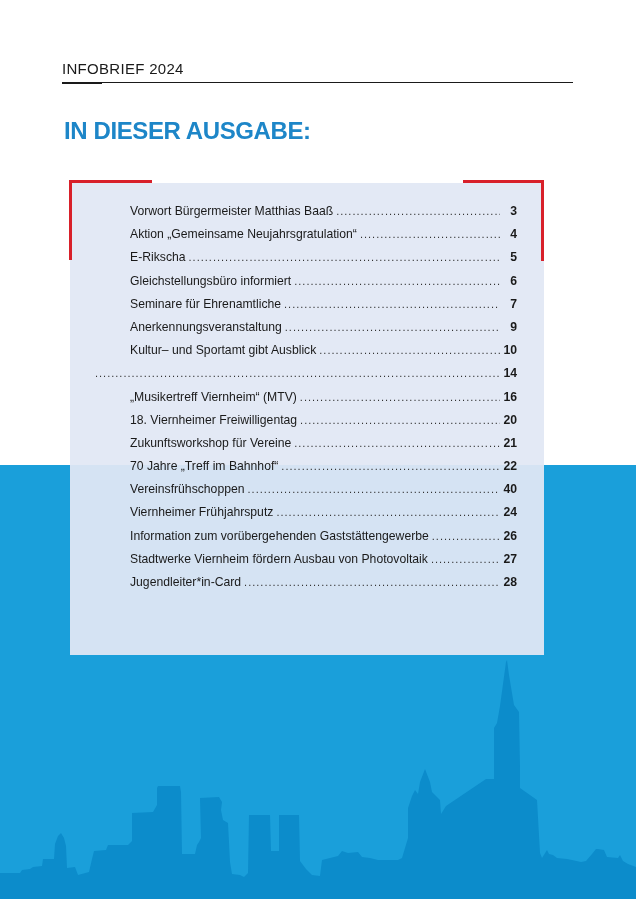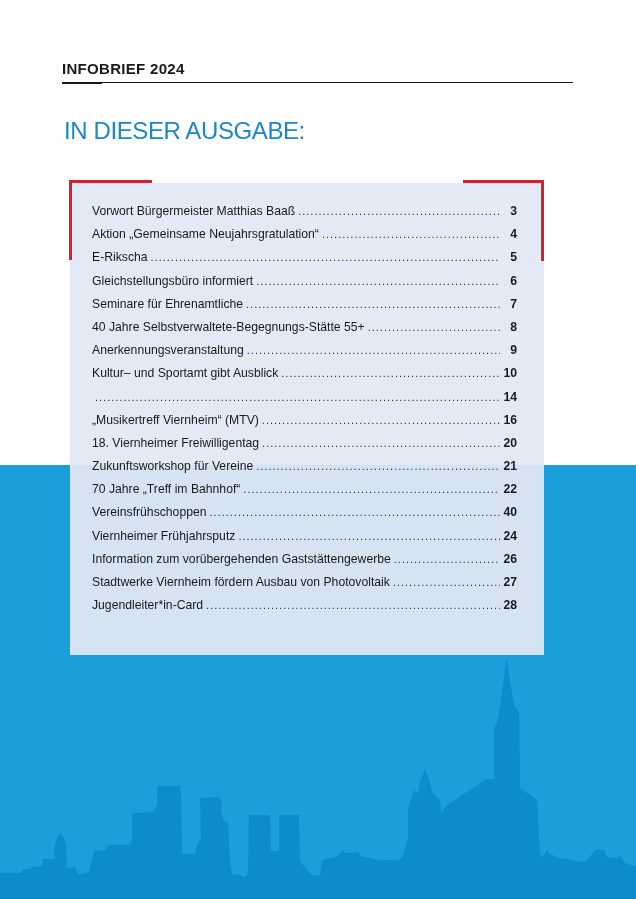--- a/index.html
+++ b/index.html
@@ -3,50 +3,50 @@
   <meta charset="utf-8">
   <style>
     html, body { margin: 0; padding: 0; }
     body {
       width: 636px; height: 899px; position: relative; overflow: hidden;
       background: #ffffff;
       font-family: "Liberation Sans", sans-serif;
     }
     .header-title {
       position: absolute; left: 62px; top: 60px;
-      font-size: 15px; font-weight: bold; color: #1a1a1a; letter-spacing: 0.3px;
+      font-size: 15px; font-weight: normal; color: #1a1a1a; letter-spacing: 0.3px;
     }
     .header-rule {
       position: absolute; left: 62px; top: 82px; width: 511px; height: 1px; background: #1a1a1a;
     }
     .header-rule-accent {
       position: absolute; left: 62px; top: 82px; width: 40px; height: 2px; background: #1a1a1a;
     }
     .section-title {
       position: absolute; left: 64px; top: 117px;
-      font-size: 24px; font-weight: normal; color: #1d86c8; letter-spacing: -0.4px;
+      font-size: 24px; font-weight: bold; color: #1d86c8; letter-spacing: -0.4px;
     }
     .blue-band {
       position: absolute; left: 0; top: 465px; width: 636px; height: 434px; background: #1a9fda;
     }
     .skyline { position: absolute; left: 0; top: 640px; width: 636px; height: 259px; }
     .toc-box {
       position: absolute; left: 70px; top: 183px; width: 474px; height: 472px;
       background: rgba(225, 232, 244, 0.94);
     }
     .bracket-left-v { position: absolute; left: 69px; top: 180px; width: 3px; height: 80px; background: #d8202a; }
     .bracket-left-h { position: absolute; left: 69px; top: 180px; width: 83px; height: 3px; background: #d8202a; }
     .bracket-right-v { position: absolute; left: 541px; top: 180px; width: 3px; height: 81px; background: #d8202a; }
     .bracket-right-h { position: absolute; left: 463px; top: 180px; width: 81px; height: 3px; background: #d8202a; }
     .toc-list { position: absolute; left: 92px; top: 204px; width: 425px; margin: 0; padding: 0; list-style: none; }
     .toc-item {
       display: flex; align-items: baseline; height: 23.2px;
       font-size: 12.2px; color: #1a1a1a; white-space: nowrap;
     }
-    .toc-label { flex: 0 0 auto; }
+    .toc-label { flex: 0 0 auto; margin-left: 38px; }
     .toc-dots {
       flex: 1 1 auto; overflow: hidden; margin: 0 3px; color: #333;
       font-size: 11px; letter-spacing: 1px;
     }
     .toc-dots::before { content: "................................................................................................................................................"; }
     .toc-page { flex: 0 0 auto; font-weight: bold; text-align: right; min-width: 14px; }
   </style>
 </head>
 <body>
 
@@ -86,25 +86,20 @@
     </li>
   <li class="toc-item">
       <span class="toc-label">Gleichstellungsbüro informiert</span>
       <span class="toc-dots"></span>
       <span class="toc-page">6</span>
     </li>
   <li class="toc-item">
       <span class="toc-label">Seminare für Ehrenamtliche</span>
       <span class="toc-dots"></span>
       <span class="toc-page">7</span>
-    </li>
-  <li class="toc-item">
-      <span class="toc-label">40 Jahre Selbstverwaltete-Begegnungs-Stätte 55+</span>
-      <span class="toc-dots"></span>
-      <span class="toc-page">8</span>
     </li>
   <li class="toc-item">
       <span class="toc-label">Anerkennungsveranstaltung</span>
       <span class="toc-dots"></span>
       <span class="toc-page">9</span>
     </li>
   <li class="toc-item">
       <span class="toc-label">Kultur– und Sportamt gibt Ausblick</span>
       <span class="toc-dots"></span>
       <span class="toc-page">10</span>

